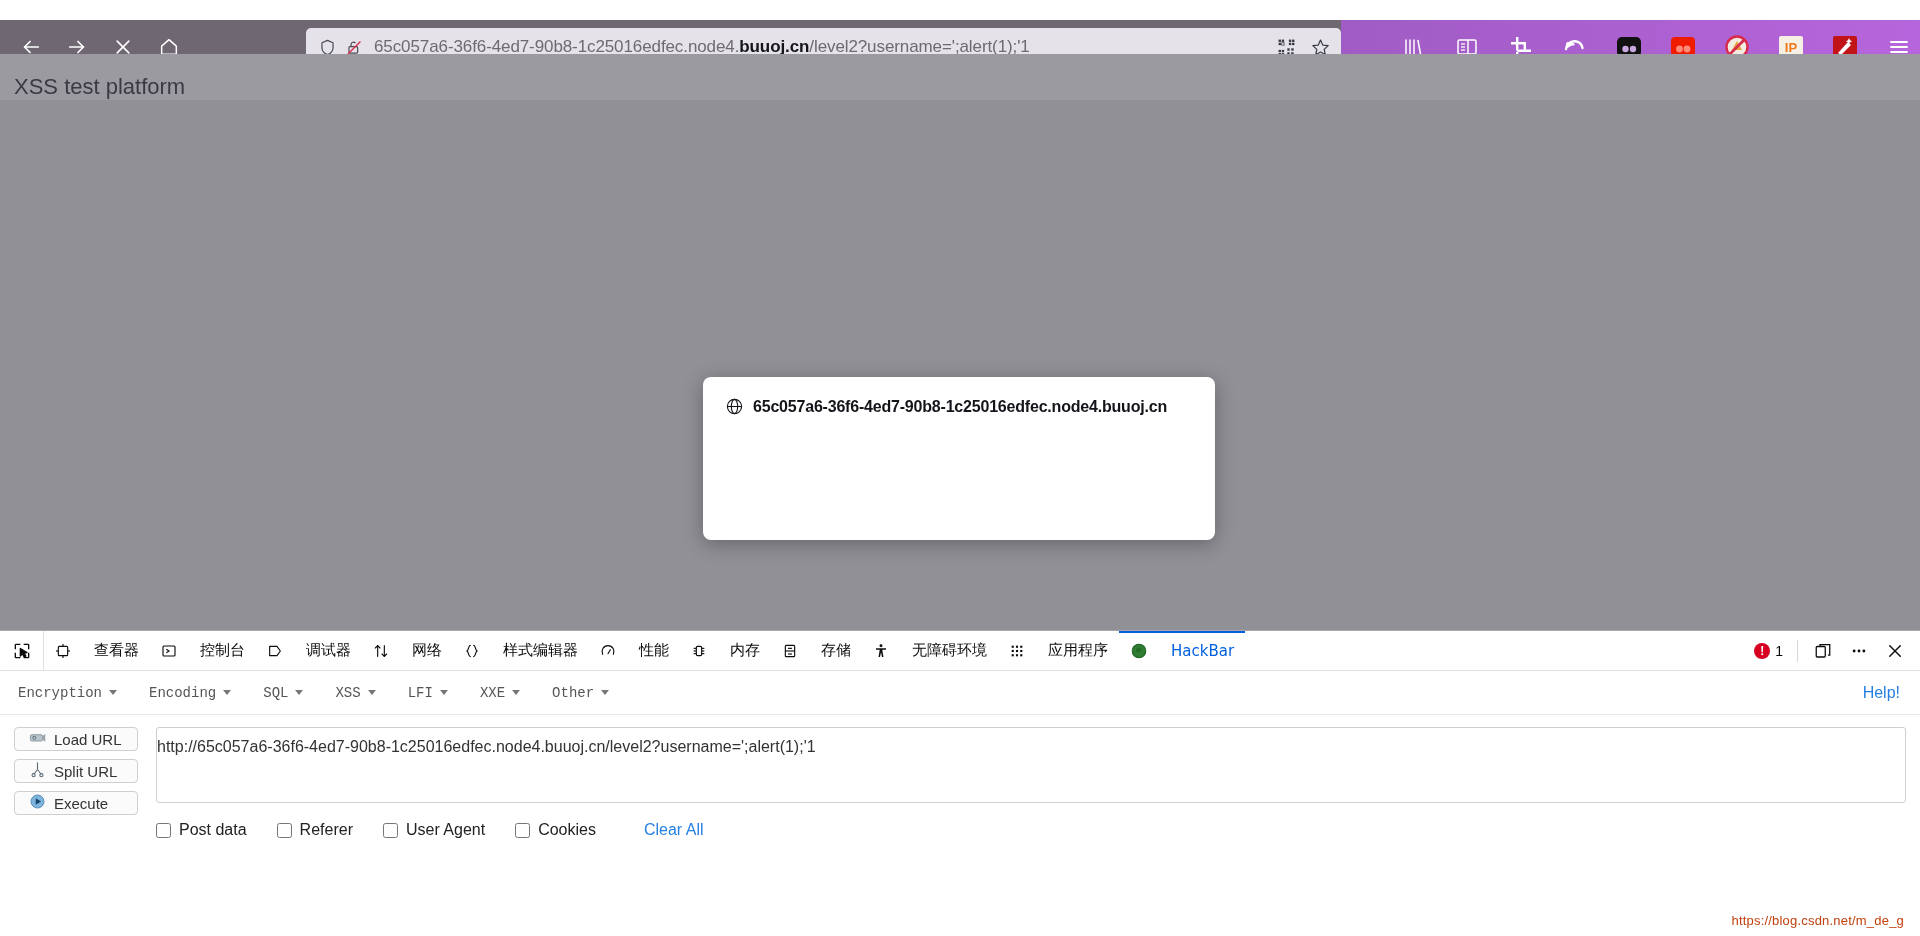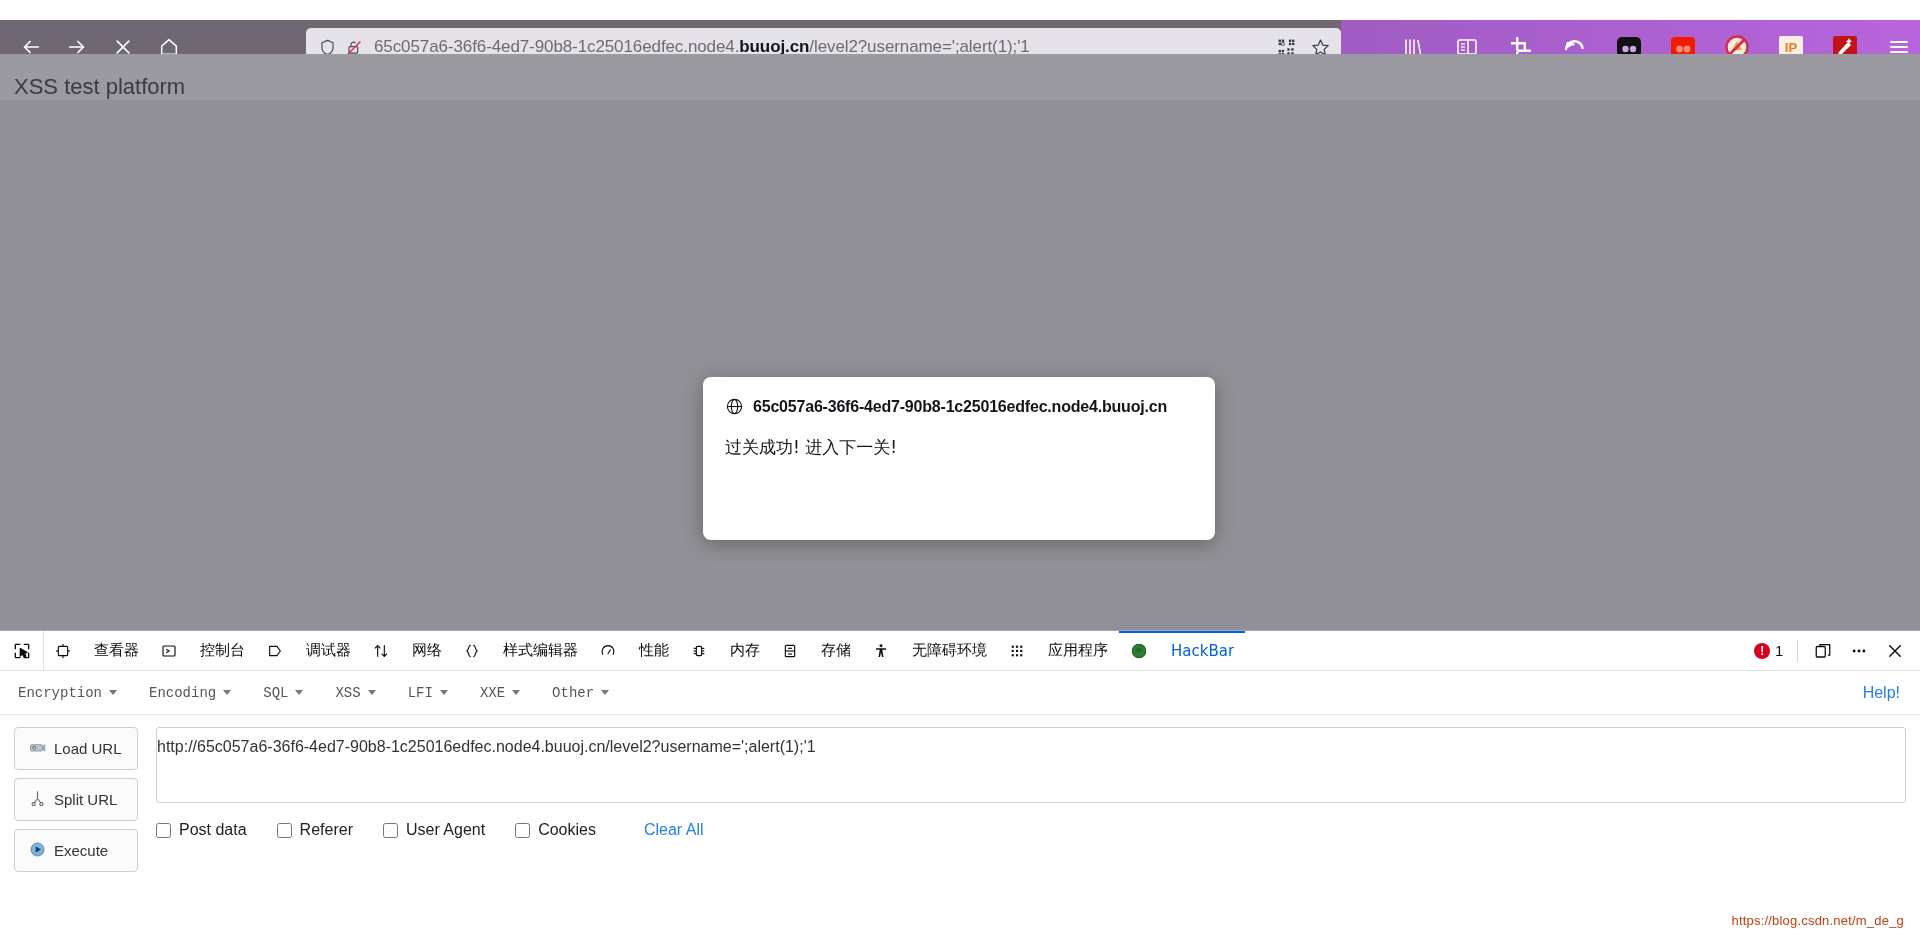--- a/index.html
+++ b/index.html
@@ -209,21 +209,21 @@
     margin-left: auto;
     font-size: 16px; color: #2680e3;
     cursor: pointer;
     text-decoration: none;
     padding-right: 6px;
   }
 
   .hb-body { display: flex; padding: 12px 14px 0 14px; }
   .hb-btncol { display: flex; flex-direction: column; gap: 8px; width: 124px; }
   .hb-btn {
-    height: 43px;
+    height: 24px;
     border: 1px solid #cfcfcf;
     border-radius: 4px;
     background: #fbfbfb;
     display: flex; align-items: center; gap: 8px;
     padding-left: 14px;
     font-size: 15px; color: #333;
     cursor: pointer;
   }
   .hb-textarea-wrap { flex: 1; margin-left: 18px; }
   .hb-textarea {
@@ -422,21 +422,20 @@
     <div class="modal-head">
       <span class="globe">
         <svg width="19" height="19" viewBox="0 0 24 24" fill="none" stroke="#15141a" stroke-width="1.4">
             <circle cx="12" cy="12" r="9"></circle>
             <ellipse cx="12" cy="12" rx="4" ry="9"></ellipse>
             <line x1="3" y1="12" x2="21" y2="12"></line>
           </svg>
       </span>
       <span class="modal-origin">65c057a6-36f6-4ed7-90b8-1c25016edfec.node4.buuoj.cn</span>
     </div>
-    <div class="modal-msg">过关成功! 进入下一关!</div>
   </div>
 
   <div class="status-popup">读取 bce.bdstatic.com</div>
 </div>
 
 <div class="devtools">
 
   <div class="dt-tabbar">
     <div class="dt-picker">
       <svg width="20" height="20" viewBox="0 0 24 24" fill="none" stroke="#0c0c0d" stroke-width="1.6" stroke-linejoin="round">

